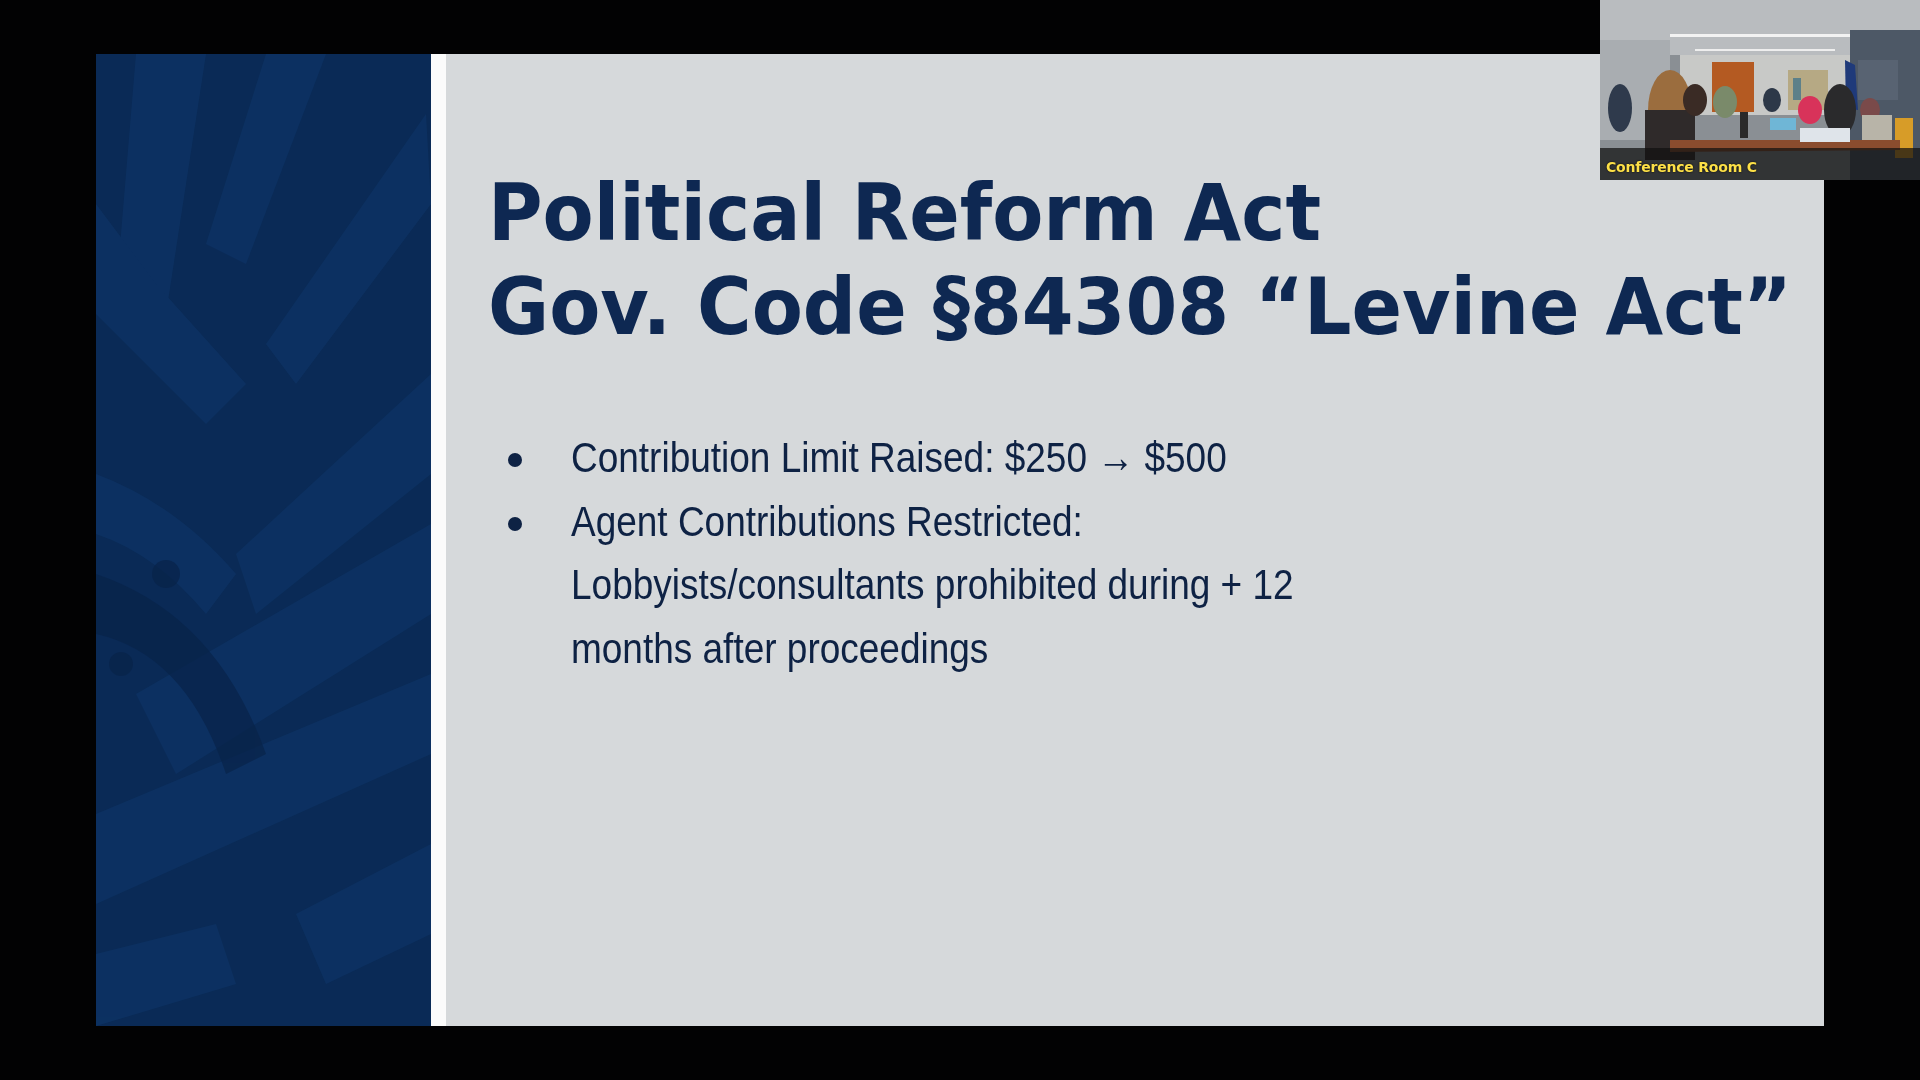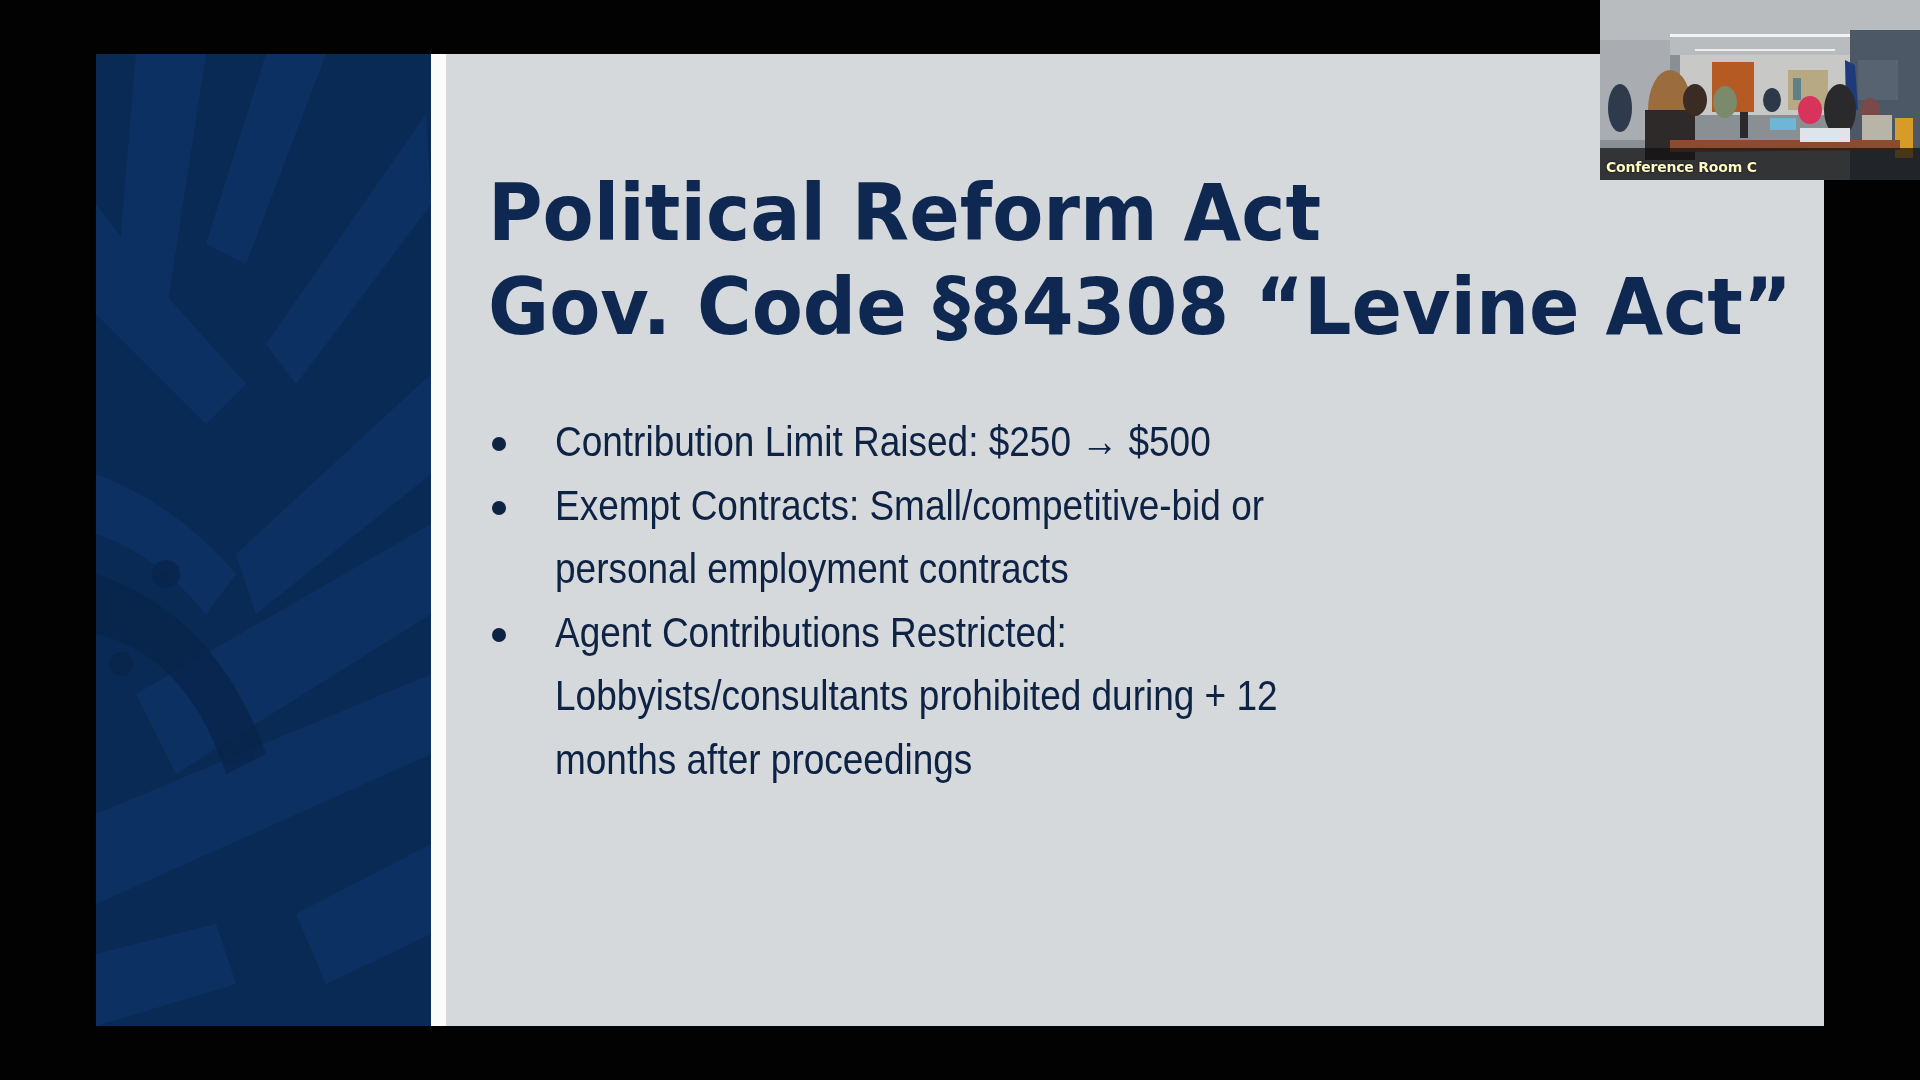--- a/index.html
+++ b/index.html
@@ -41,21 +41,21 @@
     line-height: 94px;
     letter-spacing: 0px;
     white-space: nowrap;
   }
   .title .line { display: block; transform-origin: left center; }
   .title .l1 { transform: scaleX(0.955); }
   .title .l2 { transform: scaleX(0.955); }
 
   .bullets {
     position: absolute; left: 0; top: 356px;
-    margin: 0; padding: 0; list-style: none;
+    margin: 16px; padding: 0; list-style: none;
   }
   .bullet {
     position: relative;
     padding-left: 459px;
     color: #0e2244;
     font-family: "Liberation Sans", sans-serif;
     font-size: 43px;
     line-height: 63.5px;
     white-space: nowrap;
   }
@@ -69,21 +69,21 @@
   
   .webcam {
     position: absolute; left: 1600px; top: 0;
     width: 320px; height: 180px;
     overflow: hidden;
     background: #6d7278;
   }
   .webcam svg { position: absolute; left: 0; top: 0; }
   .webcam-label {
     position: absolute; left: 6px; bottom: 5px;
-    color: #fef9c3;
+    color: #fde047;
     font-family: "DejaVu Sans", sans-serif;
     font-size: 14px;
     font-weight: bold;
     letter-spacing: -0.2px;
     text-shadow: 0 0 2px #000;
   }
 </style>
 </head>
 <body>
 
@@ -115,25 +115,20 @@
 
     <h1 class="title">
       <span class="line l1">Political Reform Act</span>
       <span class="line l2">Gov. Code §84308 “Levine Act”</span>
     </h1>
 
     <ul class="bullets">
       <li class="bullet">
         <span class="dot"></span>
         <span class="txt">Contribution Limit Raised: $250 → $500</span>
-      </li>
-      <li class="bullet">
-        <span class="dot"></span>
-        <span class="txt">Exempt Contracts: Small/competitive-bid or</span>
-        <span class="txt">personal employment contracts</span>
       </li>
       <li class="bullet">
         <span class="dot"></span>
         <span class="txt">Agent Contributions Restricted:</span>
         <span class="txt">Lobbyists/consultants prohibited during + 12</span>
         <span class="txt">months after proceedings</span>
       </li>
     </ul>
   </div>
 

